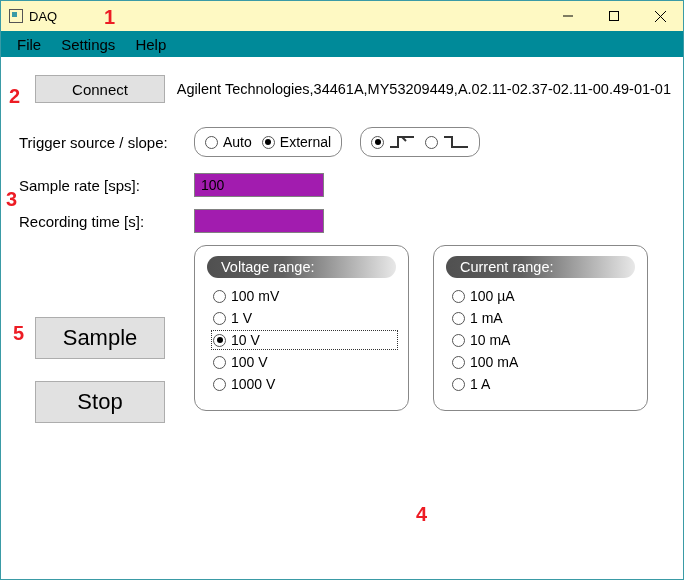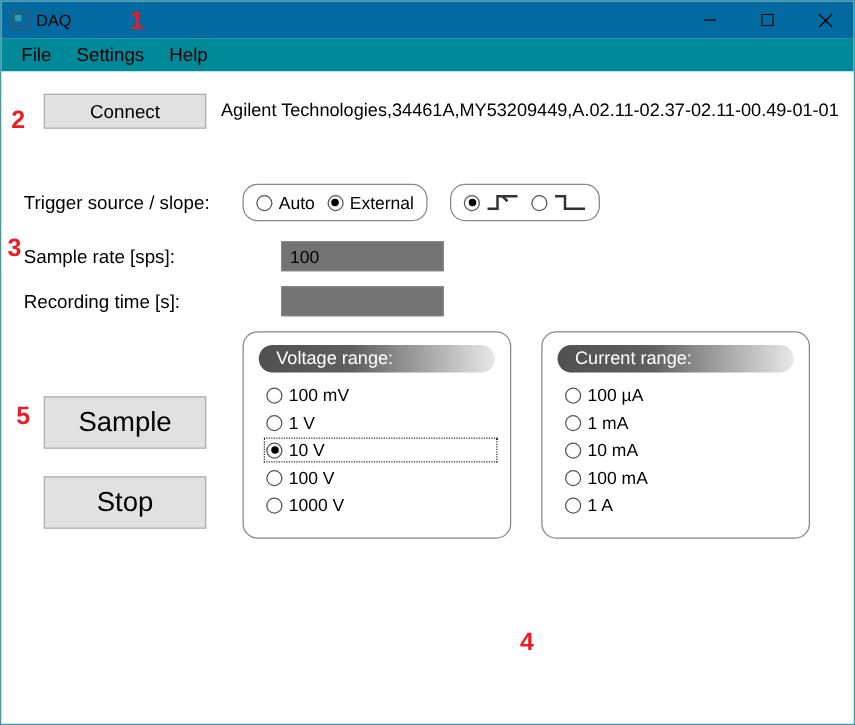--- a/index.html
+++ b/index.html
@@ -14,21 +14,21 @@
     border: 1px solid #3a9ba6;
     position: relative;
     overflow: hidden;
   }
   
   .titlebar {
     height: 30px;
     display: flex;
     align-items: center;
     padding-left: 8px;
-    background: #0369a1;
+    background: #fef9c3;
     font-size: 13px;
   }
   .titlebar .app-icon {
     width: 14px;
     height: 14px;
     border: 1px solid #555;
     margin-right: 6px;
     position: relative;
   }
   .titlebar .app-icon::after {
@@ -91,22 +91,21 @@
   .label-col {
     width: 175px;
     font-size: 15px;
   }
   input[type="text"].field {
     border: 1px solid #808080;
     height: 24px;
     padding: 2px 6px;
     font-family: inherit;
     font-size: 14px;
-    background: #737373;
-    margin-left: 31px;
+    background: #a21caf;
   }
   .short { width: 130px; }
   .long { width: 476px; }
   
   .group {
     border: 1px solid #888;
     border-radius: 12px;
     padding: 4px 10px;
     display: inline-flex;
     align-items: center;
@@ -213,21 +212,21 @@
 </div>
 
 <div class="menubar">
   <div class="menu-item">File</div>
   <div class="menu-item">Settings</div>
   <div class="menu-item">Help</div>
 </div>
 
 <div class="content">
 
-  <div class="row" style="margin-bottom:44px;">
+  <div class="row" style="margin-bottom:24px;">
     <div style="width:175px;">
       <div class="btn connect" style="margin-left:16px;">Connect</div>
     </div>
     <div class="device-id" style="margin-left:0;">Agilent Technologies,34461A,MY53209449,A.02.11-02.37-02.11-00.49-01-01</div>
   </div>
 
   <div class="row" style="margin-bottom:16px;">
     <div class="label-col">Trigger source / slope:</div>
     <div style="display:flex; gap:18px;">
       <div class="group">

